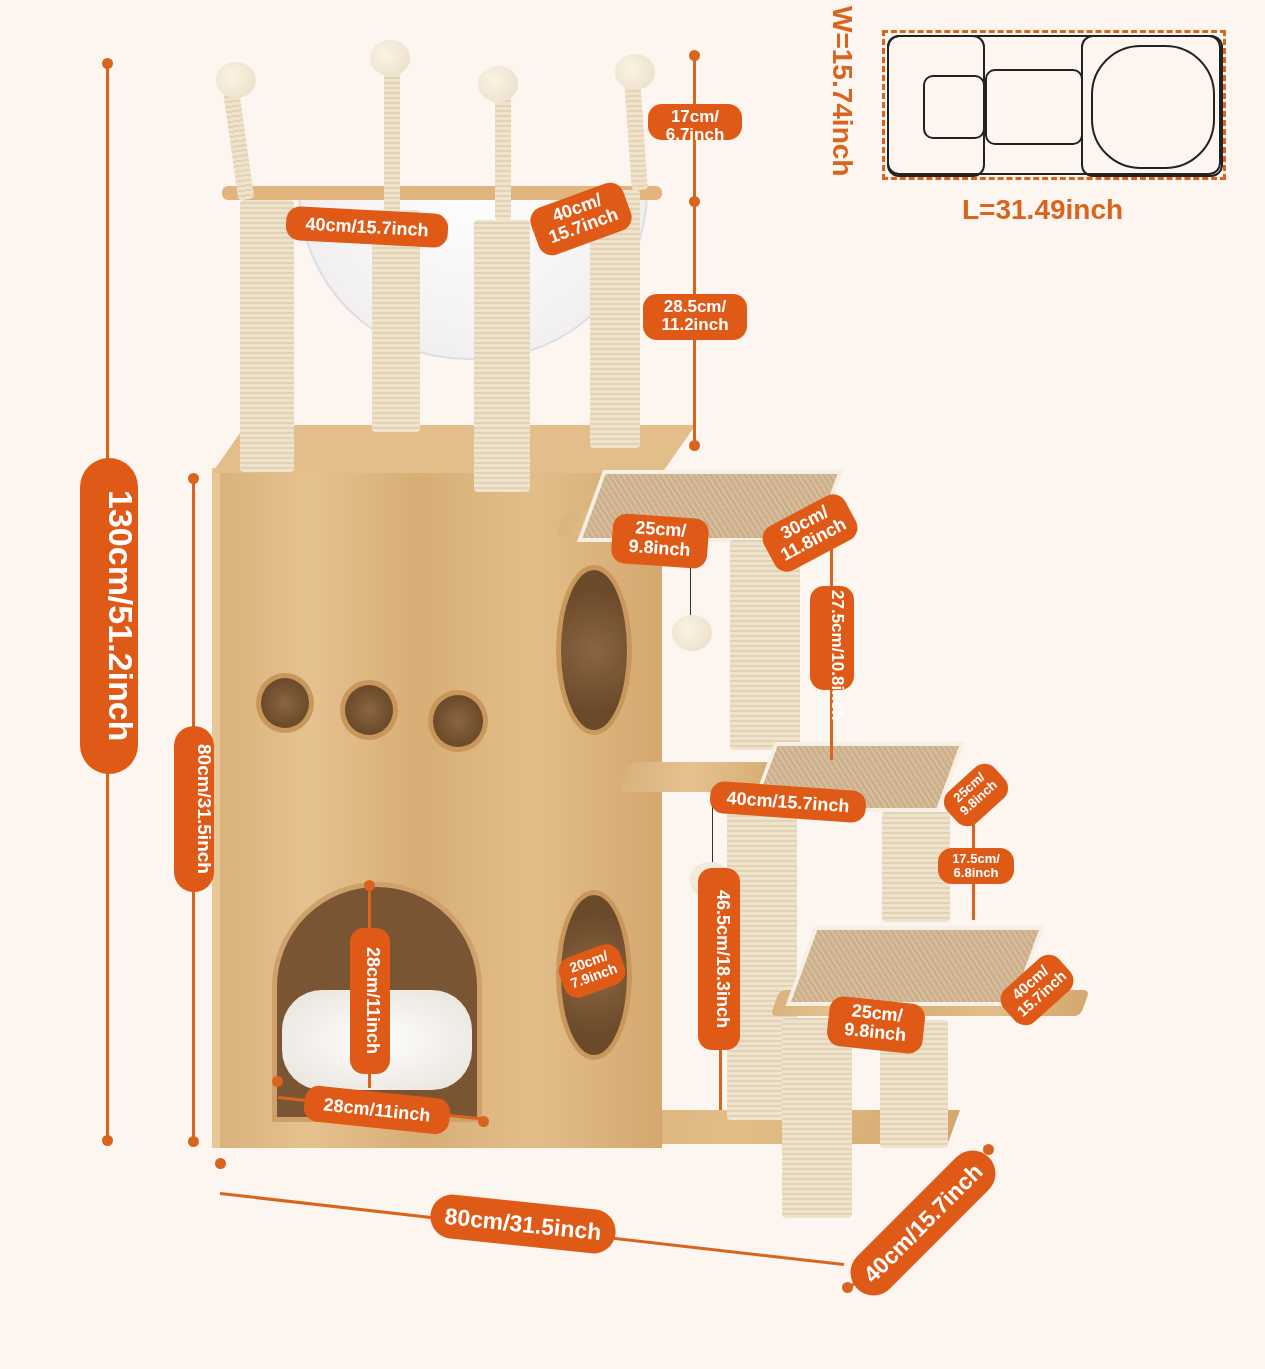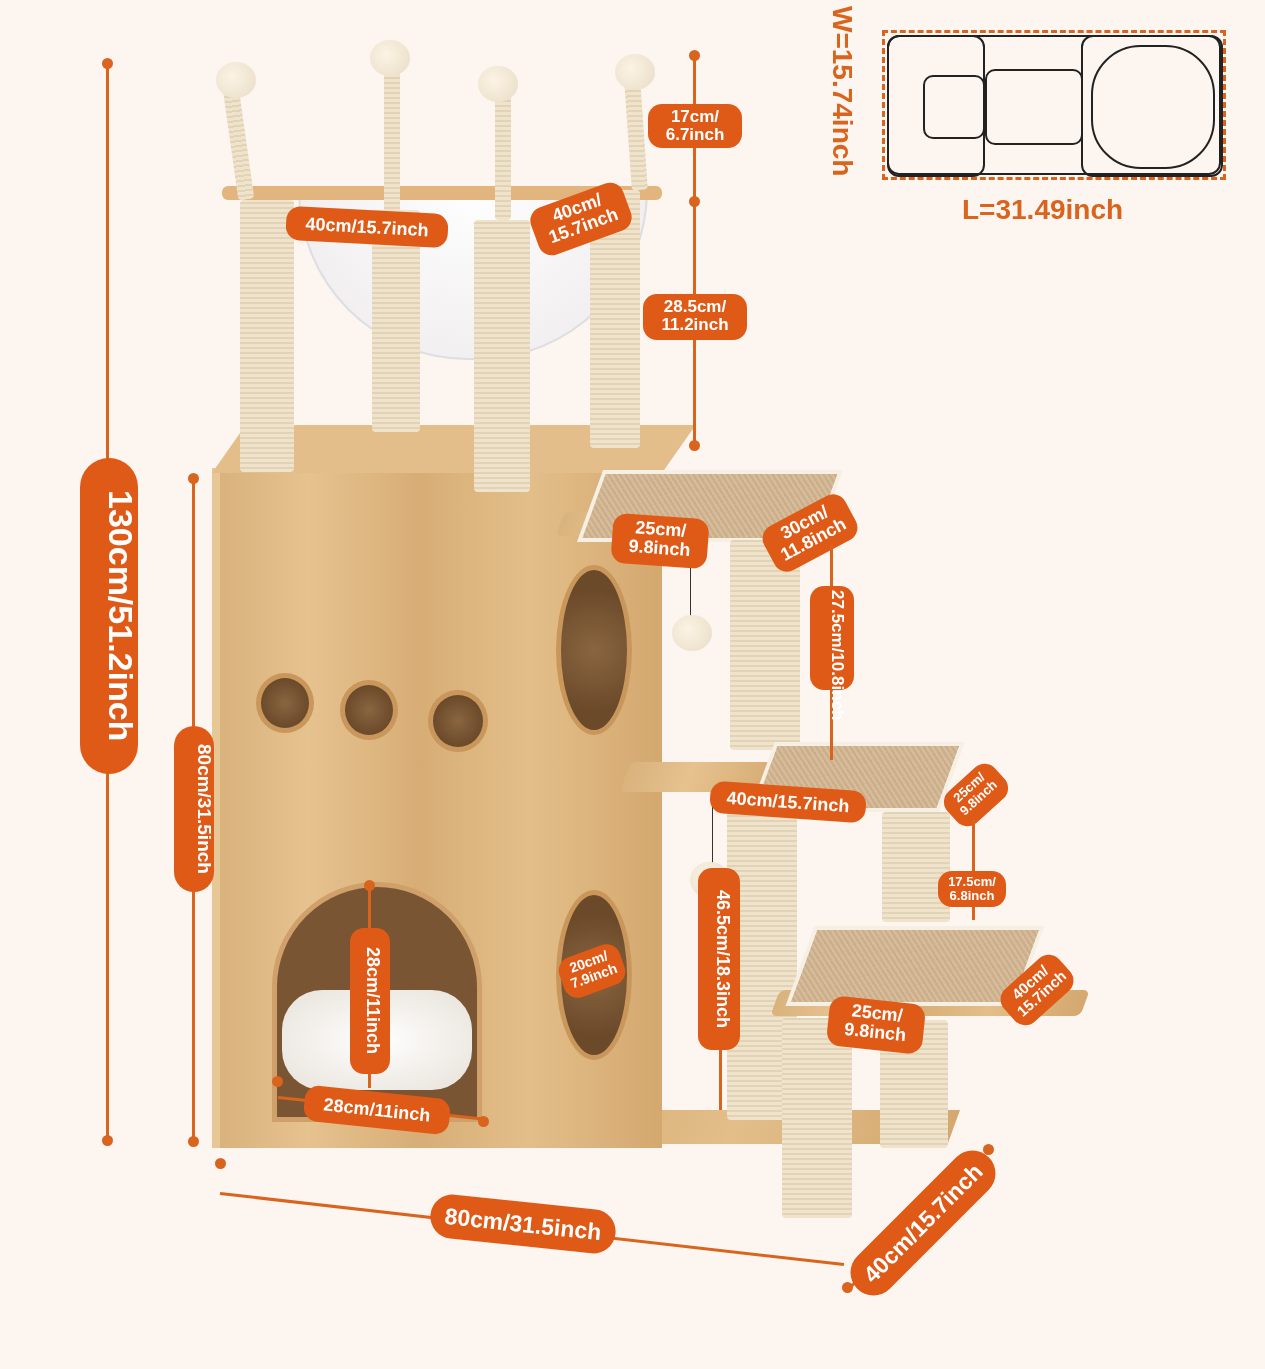--- a/index.html
+++ b/index.html
@@ -95,21 +95,21 @@
 <div class="pill" style="left:430px;top:1202px;width:186px;height:44px;border-radius:22px;font-size:23px;line-height:36px;transform:rotate(6deg);">80cm/31.5inch</div>
 
 <div class="line" style="left:848px;top:1288px;width:190px;height:3px;transform:rotate(-45deg);transform-origin:left center;"></div>
 <div class="dot" style="left:983px;top:1144px;"></div>
 <div class="pill" style="left:830px;top:1200px;width:186px;height:46px;border-radius:23px;font-size:23px;line-height:38px;transform:rotate(-45deg);">40cm/15.7inch</div>
 
 <div class="line" style="left:693px;top:56px;width:3px;height:390px;"></div>
 <div class="dot" style="left:689px;top:50px;"></div>
 <div class="dot" style="left:689px;top:196px;"></div>
 <div class="dot" style="left:689px;top:440px;"></div>
-<div class="pill" style="left:648px;top:104px;width:94px;height:44px;font-size:17px;">
+<div class="pill" style="left:648px;top:104px;width:94px;height:36px;font-size:17px;">
   <div>17cm/</div>
   <div>6.7inch</div>
 </div>
 <div class="pill" style="left:643px;top:294px;width:104px;height:46px;font-size:17px;">
   <div>28.5cm/</div>
   <div>11.2inch</div>
 </div>
 
 <div class="pill" style="left:286px;top:210px;width:162px;height:34px;font-size:18px;line-height:26px;transform:rotate(3deg);">40cm/15.7inch</div>
 <div class="pill" style="left:532px;top:194px;width:98px;height:50px;font-size:18px;transform:rotate(-20deg);">
@@ -129,21 +129,21 @@
 <div class="pill vert" style="left:810px;top:586px;width:44px;height:104px;font-size:17px;">
   <span>27.5cm/</span><span>10.8inch</span>
 </div>
 
 <div class="pill" style="left:710px;top:786px;width:156px;height:32px;font-size:18px;line-height:24px;transform:rotate(4deg);">40cm/15.7inch</div>
 <div class="pill" style="left:944px;top:774px;width:64px;height:42px;font-size:13px;transform:rotate(-42deg);">
   <div>25cm/</div>
   <div>9.8inch</div>
 </div>
 <div class="line" style="left:972px;top:820px;width:3px;height:100px;"></div>
-<div class="pill" style="left:938px;top:848px;width:68px;height:36px;font-size:13px;margin-top:23px;">
+<div class="pill" style="left:938px;top:848px;width:76px;height:36px;font-size:13px;">
   <div>17.5cm/</div>
   <div>6.8inch</div>
 </div>
 
 <div class="line" style="left:719px;top:870px;width:3px;height:240px;"></div>
 <div class="pill vert" style="left:698px;top:868px;width:42px;height:182px;font-size:18px;">46.5cm/18.3inch</div>
 
 <div class="pill" style="left:828px;top:1000px;width:96px;height:50px;font-size:18px;transform:rotate(6deg);">
   <div>25cm/</div>
   <div>9.8inch</div>

